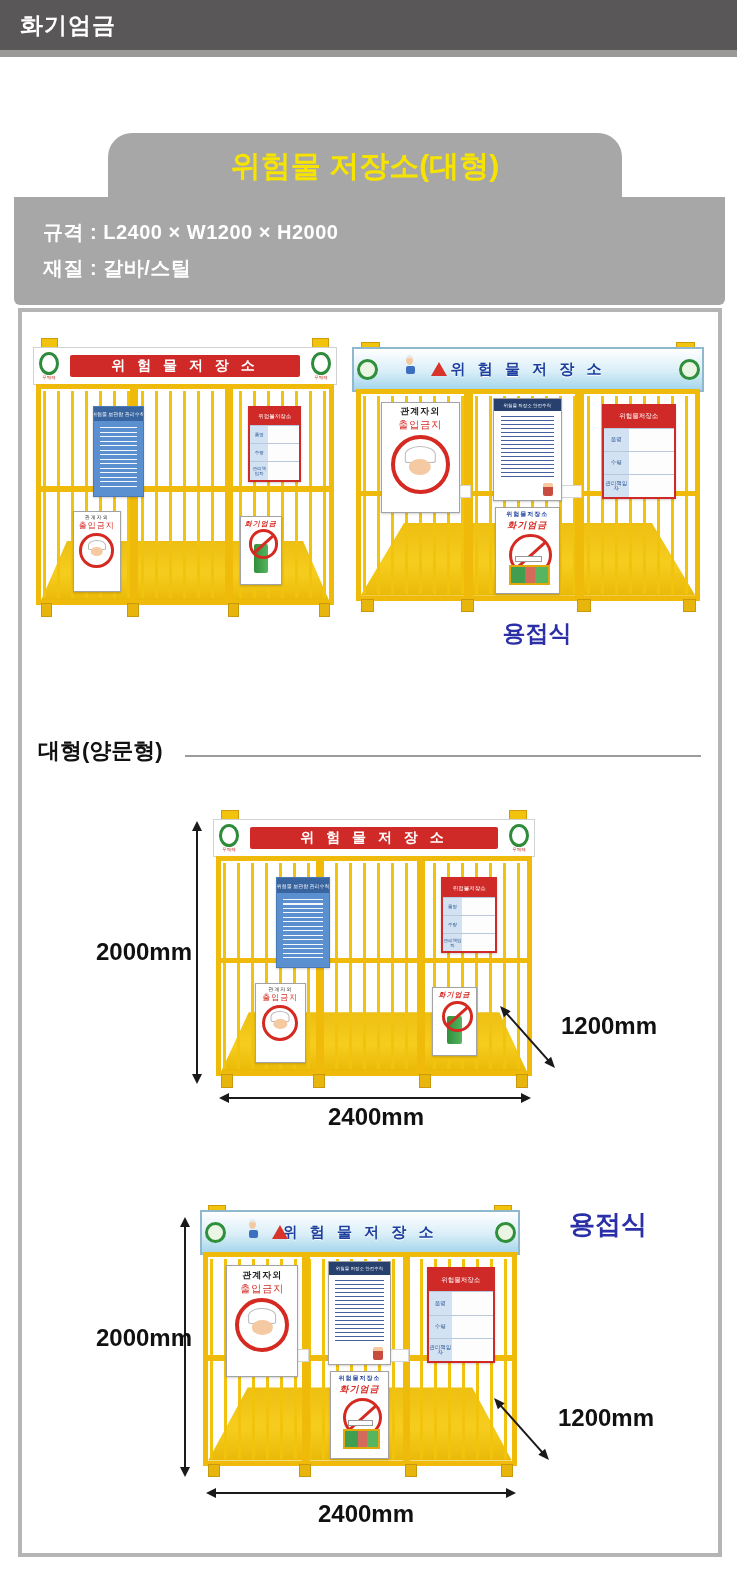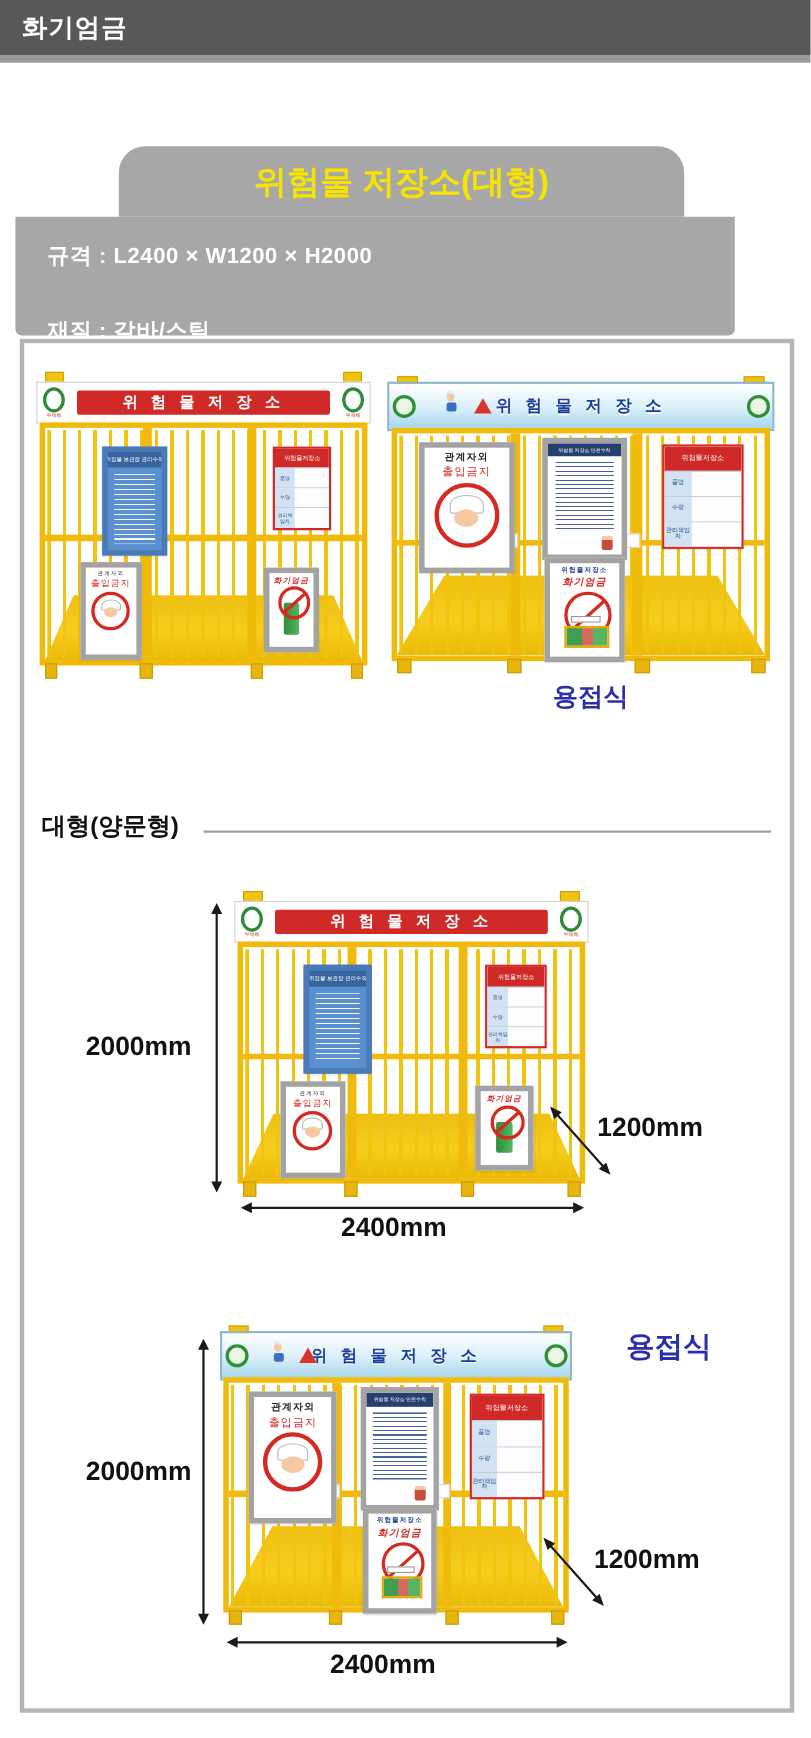--- a/index.html
+++ b/index.html
@@ -7,46 +7,46 @@
     width:737px;height:1580px;position:relative;background:#fff;
     font-family:"Liberation Sans","DejaVu Sans",sans-serif;overflow:hidden;
   }
   
   .topbar{position:absolute;left:0;top:0;width:737px;height:50px;background:#595757;}
   .topbar span{position:absolute;left:20px;top:0;line-height:50px;color:#fff;font-size:23px;font-weight:700;letter-spacing:1px;}
   .topstrip{position:absolute;left:0;top:50px;width:737px;height:7px;background:#9b9998;}
   
   .tab{position:absolute;left:108px;top:133px;width:514px;height:64px;background:#a7a7a7;border-radius:24px 24px 0 0;}
   .tab span{display:block;text-align:center;line-height:66px;font-size:30px;font-weight:700;color:#f6e400;}
-  .specbox{position:absolute;left:14px;top:197px;width:654px;height:108px;background:#a7a7a7;border-radius:0 0 6px 6px;}
+  .specbox{position:absolute;left:14px;top:197px;width:711px;height:108px;background:#a7a7a7;border-radius:0 0 6px 6px;}
   .specbox .line{position:absolute;left:29px;color:#fff;font-size:20px;font-weight:700;letter-spacing:.5px;}
   .specbox .l1{top:22px;}
-  .specbox .l2{top:58px;margin-top:32px;}
+  .specbox .l2{top:58px;}
   
   .content{position:absolute;left:18px;top:308px;width:696px;height:1241px;border:4px solid #b5b5b5;background:#fff;}
   .caption{position:absolute;font-weight:700;color:#2b2fa8;text-align:center;}
   .sec-title{position:absolute;left:16px;top:424px;font-size:22px;font-weight:700;color:#111;}
   .sec-line{position:absolute;left:163px;top:443px;width:516px;height:2px;background:#9c9c9c;}
-  .dim-label{position:absolute;width:132px;font-size:24px;font-weight:700;color:#111;}
+  .dim-label{position:absolute;width:132px;text-align:center;font-size:24px;font-weight:700;color:#111;}
   .dim-arrow{position:absolute;}
   .dim-arrow line{stroke:#1a1a1a;stroke-width:2;}
   .dim-arrow polygon{fill:#1a1a1a;}
   
   .cage{position:absolute;}
   .lug{position:absolute;top:0;width:5%;height:4.5%;background:#f2c30d;border:1px solid #cf9c08;}
   .lug.l{left:2.5%;} .lug.r{right:2.5%;}
   .foot{position:absolute;bottom:0;width:3.2%;height:4.2%;background:#e7b50b;border:1px solid #c8990a;}
   .f1{left:2.5%;} .f2{left:31%;} .f3{left:64%;} .f4{left:94%;}
   .bars{position:absolute;inset:2px;background:repeating-linear-gradient(90deg,#f2c30d 0 3px,rgba(0,0,0,0) 3px 14px);}
   .post{position:absolute;top:0;bottom:0;width:2.6%;background:#f0ba0b;}
   .post.p1{left:31%;} .post.p2{left:64%;}
   .rail{position:absolute;left:0;right:0;height:2.8%;background:#f0ba0b;}
   .latch{position:absolute;width:6.5%;height:5.5%;background:#fdfdfd;border:1px solid #d5d5d5;}
   .floor{position:absolute;left:0;right:0;bottom:0;}
-  .sign{position:absolute;background:#fff;border:5px solid #a3a3a3;box-shadow:0 1px 2px rgba(0,0,0,.18);overflow:hidden;}
+  .sign{position:absolute;background:#fff;border:1px solid #a3a3a3;box-shadow:0 1px 2px rgba(0,0,0,.18);overflow:hidden;}
   
   .hdrA{position:absolute;left:0;right:0;top:3.2%;height:13%;background:#fff;border:1px solid #d2d2d2;display:flex;align-items:center;}
   .logoA{width:30px;flex:0 0 30px;text-align:center;}
   .ringA{width:14px;height:17px;margin:0 auto;border:3px solid #2e8b3a;border-radius:50%;}
   .ltxt{font-size:4.5px;color:#c03128;line-height:5px;}
   .bannerA{flex:1;margin:9% 2%;height:62%;background:#cf2a27;border-radius:2px;display:flex;align-items:center;justify-content:center;}
   .bannerA span{color:#fff;font-weight:700;font-size:14px;letter-spacing:4px;white-space:nowrap;}
   .bodyA{position:absolute;left:1%;right:1%;top:16.4%;bottom:4.2%;border:5px solid #f0ba0b;background:#fff;}
   .floorA{height:28%;background:linear-gradient(180deg,#edbf12,#f6cd1e 55%,#eab908);clip-path:polygon(9% 0,91% 0,100% 100%,0 100%);}
   .railA{top:46%;}

